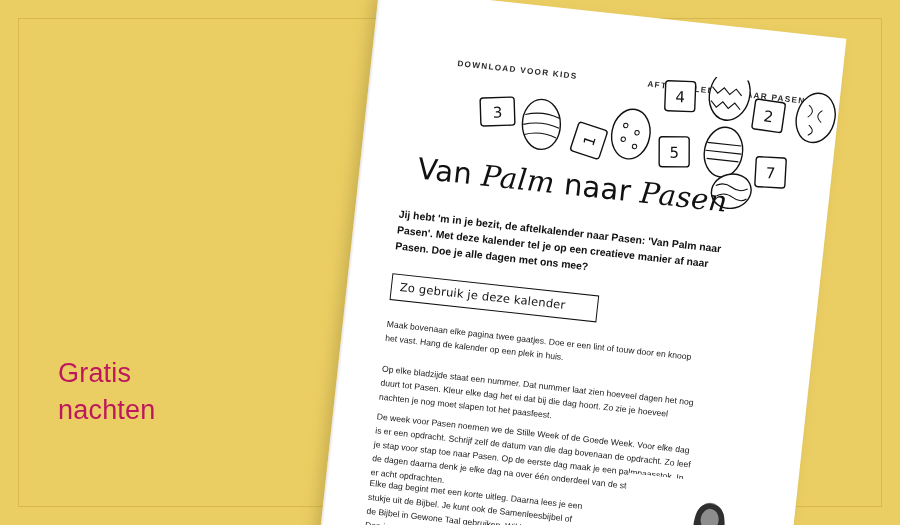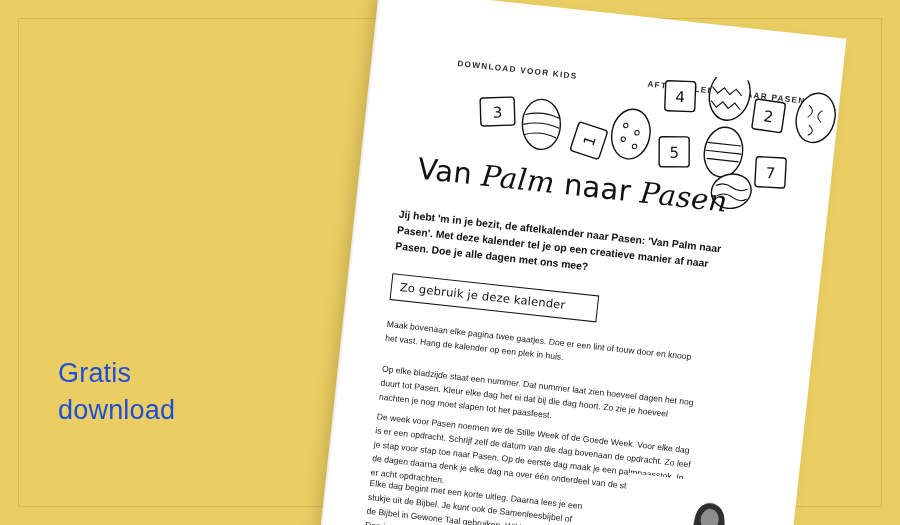--- a/index.html
+++ b/index.html
@@ -29,21 +29,21 @@
     height: 489px;
     border: 1px solid #d9b94f;
     box-sizing: border-box;
     pointer-events: none;
   }
   .caption {
     position: absolute;
     left: 58px;
     top: 355px;
     width: 300px;
-    color: #1d4ed8;
+    color: #be185d;
     font-size: 27px;
     line-height: 1.38;
     font-weight: 400;
     letter-spacing: 0.2px;
   }
   .caption div { white-space: nowrap; }
 
   
   .paper-wrap {
     position: absolute;
@@ -165,21 +165,21 @@
 </style>
 </head>
 <body>
 
 <div class="stage">
 
   <div class="frame"></div>
 
   <div class="caption">
     <div>Gratis</div>
-    <div>download</div>
+    <div>nachten</div>
   </div>
 
   <div class="paper-wrap">
     <div class="paper">
       <div class="page-edge"></div>
 
       <div class="sheet-inner">
 
         <div class="doc-header">
           <span>DOWNLOAD VOOR KIDS</span>

